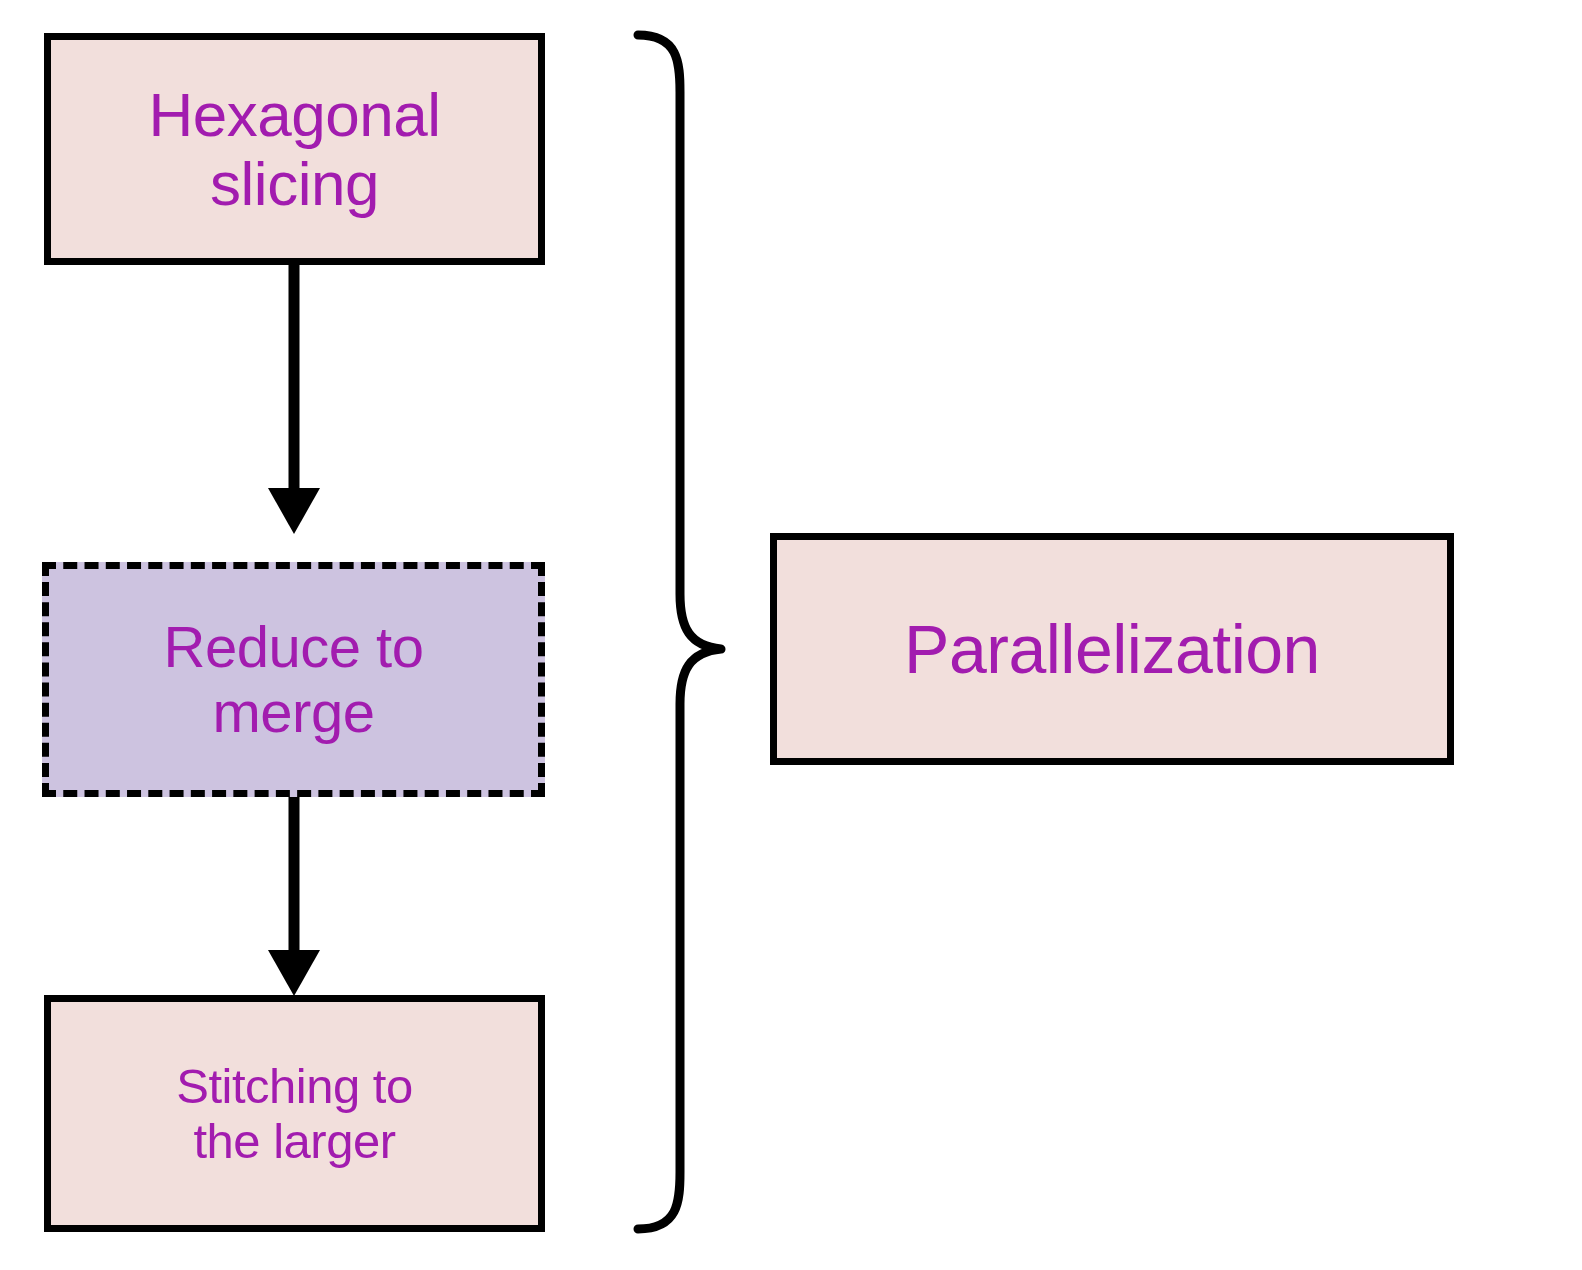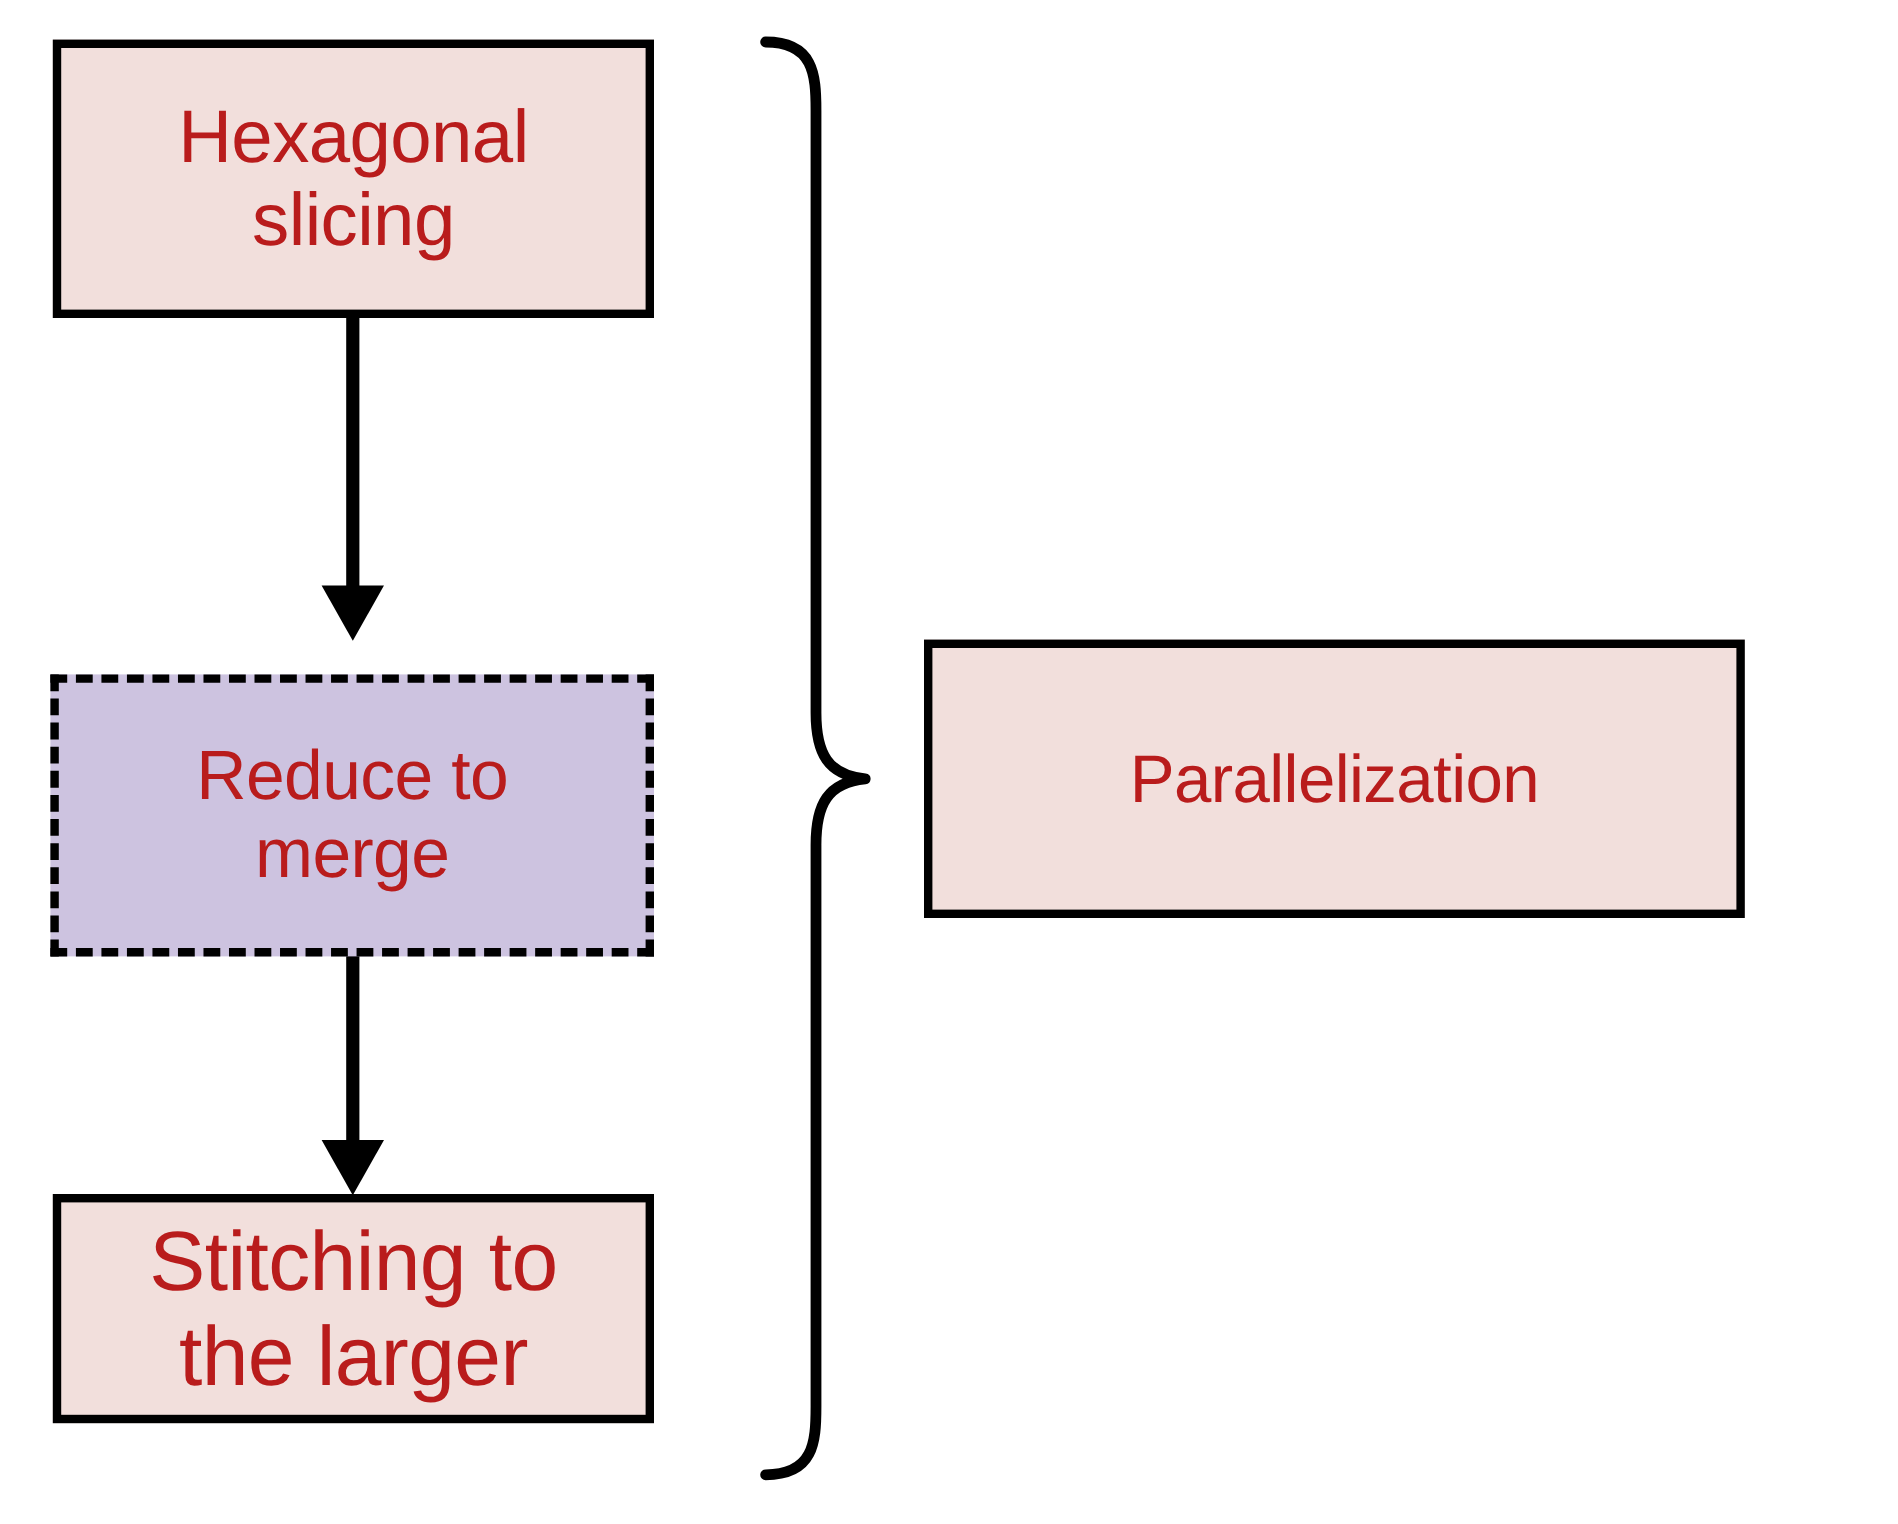--- a/index.html
+++ b/index.html
@@ -19,21 +19,21 @@
   }
 
   
   .node {
     position: absolute;
     box-sizing: border-box;
     display: flex;
     align-items: center;
     justify-content: center;
     text-align: center;
-    color: #b91c1c;
+    color: #a21caf;
     line-height: 1.12;
     letter-spacing: -0.5px;
   }
 
   .node-solid {
     background: #f2dfdc;
     border: 7px solid #000000;
   }
 
   .node-dashed {
@@ -64,31 +64,31 @@
     height: 235px;
     font-size: 58px;
     margin-top: 29px;
   }
 
   
   #node-stitching-to-the-larger {
     left: 44px;
     top: 995px;
     width: 501px;
-    height: 191px;
-    font-size: 70px;
+    height: 237px;
+    font-size: 49px;
   }
 
   
   #node-parallelization {
     left: 770px;
     top: 533px;
     width: 684px;
     height: 232px;
-    font-size: 56px;
+    font-size: 68px;
   }
 
   
   .connector {
     position: absolute;
     left: 0;
     top: 0;
     width: 1582px;
     height: 1270px;
     pointer-events: none;

